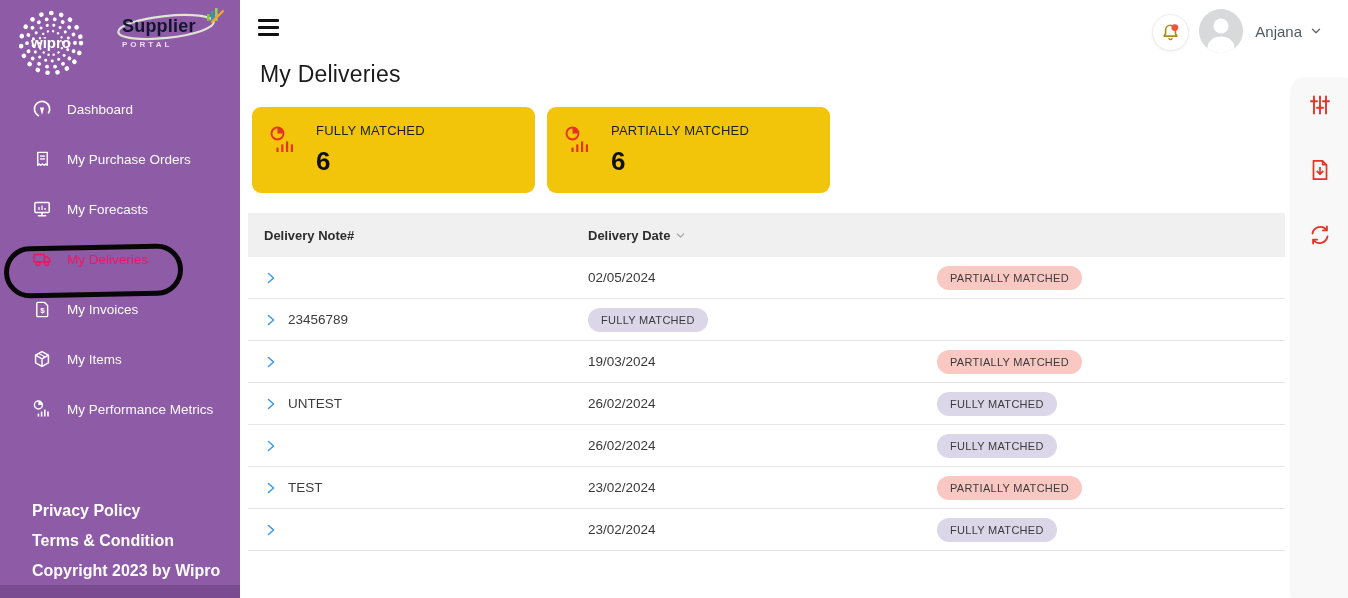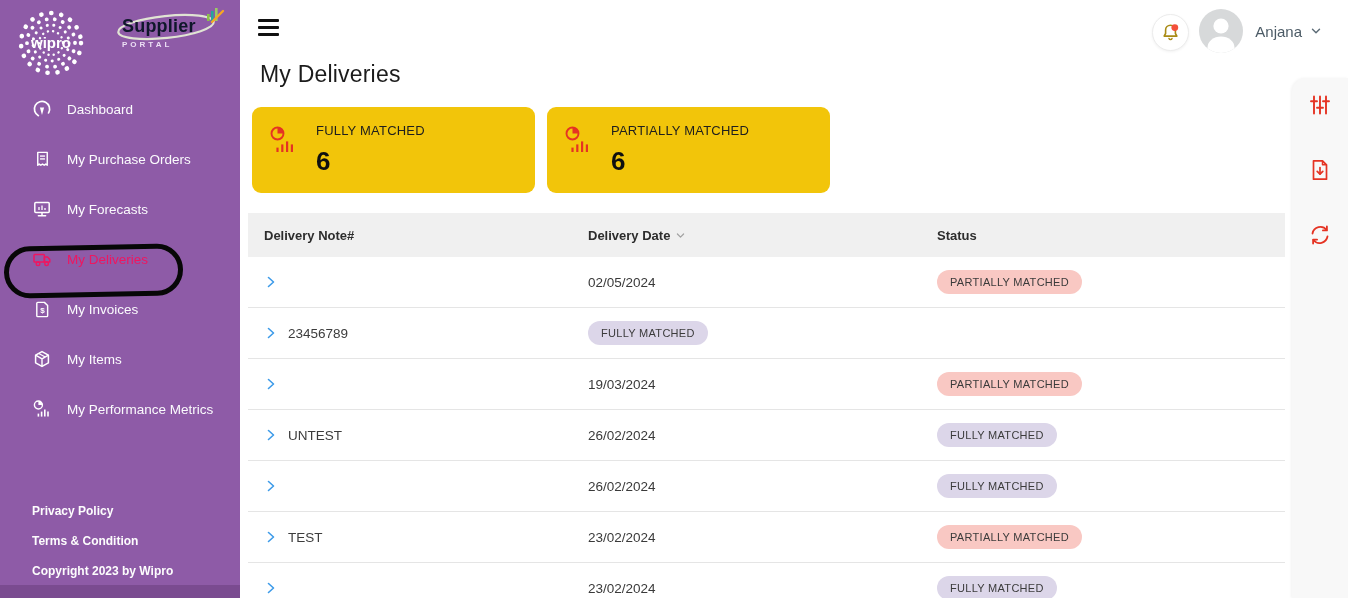--- a/index.html
+++ b/index.html
@@ -31,21 +31,21 @@
   .nav-item .nicon { width: 20px; height: 20px; flex: 0 0 20px; display: flex; align-items: center; justify-content: center; }
   .nav-item.active { color: #ef1660; }
 
   .annotation-ring {
     position: absolute; left: 4px; top: 245px; width: 179px; height: 52px;
     border: 5px solid #070707; border-radius: 26px;
     transform: rotate(-1.2deg); z-index: 5; pointer-events: none;
   }
 
   .sidebar-footer { position: absolute; left: 32px; top: 496px; }
-  .sidebar-footer .flink { display: block; font-size: 12px; font-weight: 600; color: #fdfdfd; line-height: 30px; cursor: pointer; }
+  .sidebar-footer .flink { display: block; font-size: 16px; font-weight: 600; color: #fdfdfd; line-height: 30px; cursor: pointer; }
 
   
   .main { position: absolute; left: 240px; top: 0; width: 1108px; height: 598px; background: #ffffff; }
 
   .hamburger { position: absolute; left: 18px; top: 19px; width: 21px; height: 17px; cursor: pointer; }
   .hamburger span { display: block; height: 2.6px; background: #111111; margin-bottom: 4.4px; border-radius: 1px; }
 
   .page-title { position: absolute; left: 20px; top: 61px; font-size: 23px; font-weight: 500; color: #1b1b1b; letter-spacing: .2px; }
 
   .topbar-right { position: absolute; right: 26px; top: 9px; display: flex; align-items: center; }
@@ -72,21 +72,21 @@
   
   .table { position: absolute; left: 8px; top: 213px; width: 1037px; }
   .t-head {
     height: 44px; background: #f0f0f0; display: grid;
     grid-template-columns: 340px 349px 1fr; align-items: center;
     font-size: 13px; font-weight: 600; color: #2d2d2d;
   }
   .t-head .hc1 { padding-left: 16px; }
   .hc2 { display: flex; align-items: center; gap: 5px; cursor: pointer; }
   .t-row {
-    height: 51px; display: grid; grid-template-columns: 340px 349px 1fr;
+    height: 42px; display: grid; grid-template-columns: 340px 349px 1fr;
     align-items: center; border-bottom: 1px solid #e5e5e5; background: #ffffff;
   }
   .cell-note { display: flex; align-items: center; padding-left: 16px; }
   .row-chevron { width: 14px; height: 14px; cursor: pointer; flex: 0 0 14px; }
   .note-text { margin-left: 10px; font-size: 13.5px; color: #3c3c3c; }
   .cell-date { font-size: 13.5px; color: #3a3a3a; }
   .badge {
     display: inline-block; width: max-content; padding: 6px 13px; border-radius: 14px;
     font-size: 11px; font-weight: 500; color: #3b3b3b; letter-spacing: .3px;
   }
@@ -291,21 +291,20 @@
 
   <div class="table">
     <div class="t-head">
       <div class="hc1">Delivery Note#</div>
       <div class="hc2">
         <span>Delivery Date</span>
         <svg width="11" height="11" viewBox="0 0 11 11">
           <path d="M2.4,4 L5.5,7.2 L8.6,4" fill="none" stroke="#a2a2a2" stroke-width="1.2" stroke-linecap="round" stroke-linejoin="round"></path>
         </svg>
       </div>
-      <div>Status</div>
     </div>
 
     <div class="t-row">
       <div class="cell-note">
         <svg class="row-chevron" viewBox="0 0 14 14">
             <path d="M4.5,2.5 L9.5,7 L4.5,11.5" fill="none" stroke="#3d9be9" stroke-width="1.6" stroke-linecap="round" stroke-linejoin="round"></path>
           </svg>
         <span class="note-text"></span>
       </div>
       <div class="cell-date">02/05/2024</div>

